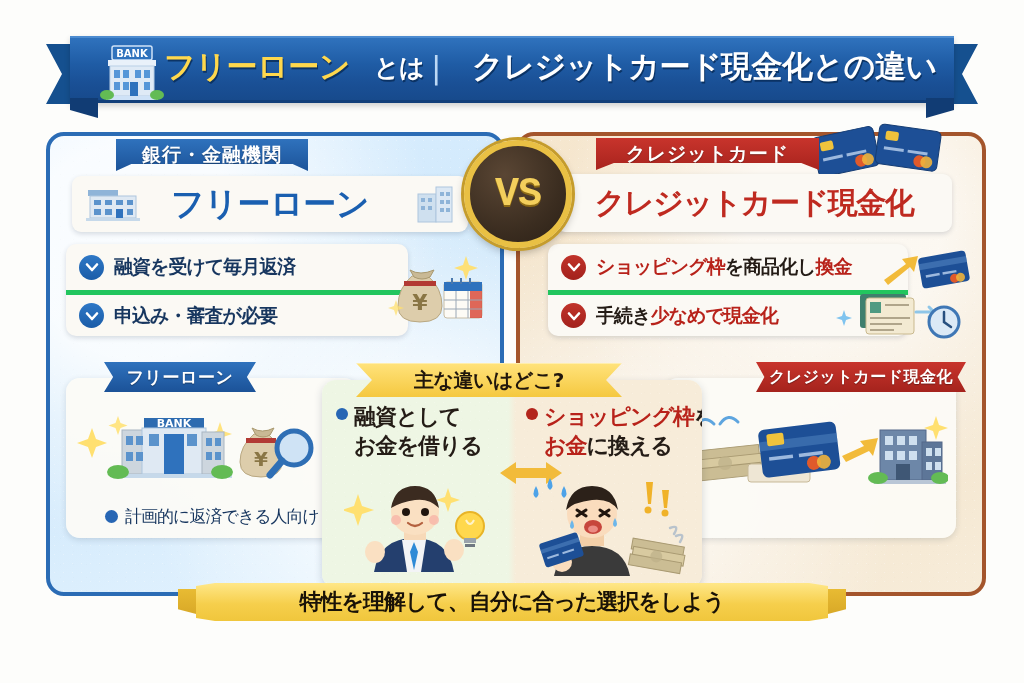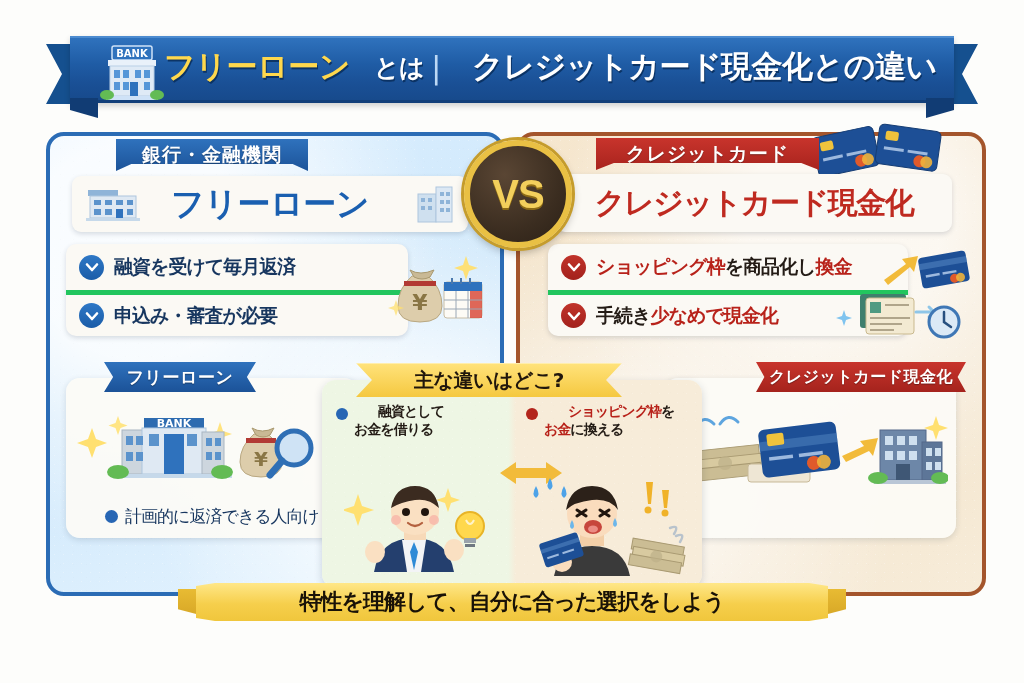--- a/index.html
+++ b/index.html
@@ -87,21 +87,21 @@
   .c-navy{color:#17365f;}
   .c-dark{color:#241c16;}
   .c-red{color:#b8221a;}
 
   
   .vs{position:absolute;left:464px;top:140px;width:96px;height:96px;border-radius:50%;
     background:radial-gradient(circle at 36% 30%,#5a4634,#3b2d20 62%,#2b2016 100%);
     border:6px solid #e9c044;box-shadow:0 0 0 3px #c59c2c,0 4px 10px rgba(0,0,0,.3);
     display:flex;align-items:center;justify-content:center;}
   .vs span{font-size:40px;font-weight:bold;color:#f3cf5c;letter-spacing:-1px;
-    text-shadow:0 2px 0 #8c6a16;font-family:Liberation Sans, sans-serif;}
+    text-shadow:0 2px 0 #8c6a16;font-family:Liberation Mono, monospace;}
 
   
   .lcard{position:absolute;background:rgba(252,251,246,.93);border-radius:14px;
     box-shadow:0 2px 6px rgba(30,45,70,.15);overflow:hidden;}
   .card-ll{left:66px;top:378px;width:292px;height:160px;}
   .card-lr{left:664px;top:378px;width:292px;height:160px;}
 
   .ribbon-sm{position:absolute;height:30px;display:flex;align-items:center;justify-content:center;
     color:#fff;font-size:17px;font-weight:bold;letter-spacing:.5px;
     text-shadow:0 1px 1px rgba(0,0,0,.35);box-shadow:0 2px 4px rgba(0,0,0,.2);}
@@ -122,22 +122,22 @@
     background:linear-gradient(90deg,#eef6e4 0%,#eef6e4 49%,#f7ecd9 51%,#f7ecd9 100%);}
   .ribbon-gold{position:absolute;left:356px;top:363px;width:266px;height:33px;
     background:linear-gradient(180deg,#ffe27a,#f5c83f);border-top:1px solid #ffeead;
     display:flex;align-items:center;justify-content:center;
     clip-path:polygon(0 0,100% 0,94% 50%,100% 100%,0 100%,6% 50%);
     box-shadow:0 2px 4px rgba(0,0,0,.2);}
   .ribbon-gold span{font-size:20px;font-weight:bold;color:#20160c;letter-spacing:-.5px;text-align:center;}
   .cc-half{position:absolute;top:22px;width:50%;padding:0 14px;box-sizing:border-box;}
   .cc-half.left{left:0;}
   .cc-half.right{right:0;}
-  .cc-line{display:flex;align-items:flex-start;font-size:14px;font-weight:bold;
-    line-height:1.32;letter-spacing:-1px;white-space:nowrap;gap:24px;}
+  .cc-line{display:flex;align-items:flex-start;font-size:22px;font-weight:bold;
+    line-height:1.32;letter-spacing:-1px;white-space:nowrap;}
   .cc-dot{width:12px;height:12px;border-radius:50%;margin:6px 6px 0 0;flex:0 0 12px;}
   .arrow-gold{position:absolute;left:178px;top:80px;width:62px;height:26px;}
 
   
   .bottom{position:absolute;left:196px;top:583px;width:632px;height:38px;
     background:linear-gradient(180deg,#ffe788,#f6cf4c 55%,#f0c63c 100%);
     display:flex;align-items:center;justify-content:center;
     clip-path:polygon(0 8%,3% 0,97% 0,100% 8%,100% 92%,97% 100%,3% 100%,0 92%);
     box-shadow:0 3px 6px rgba(0,0,0,.17);}
   .bottom span{font-size:22px;font-weight:bold;color:#191207;letter-spacing:-1px;}

